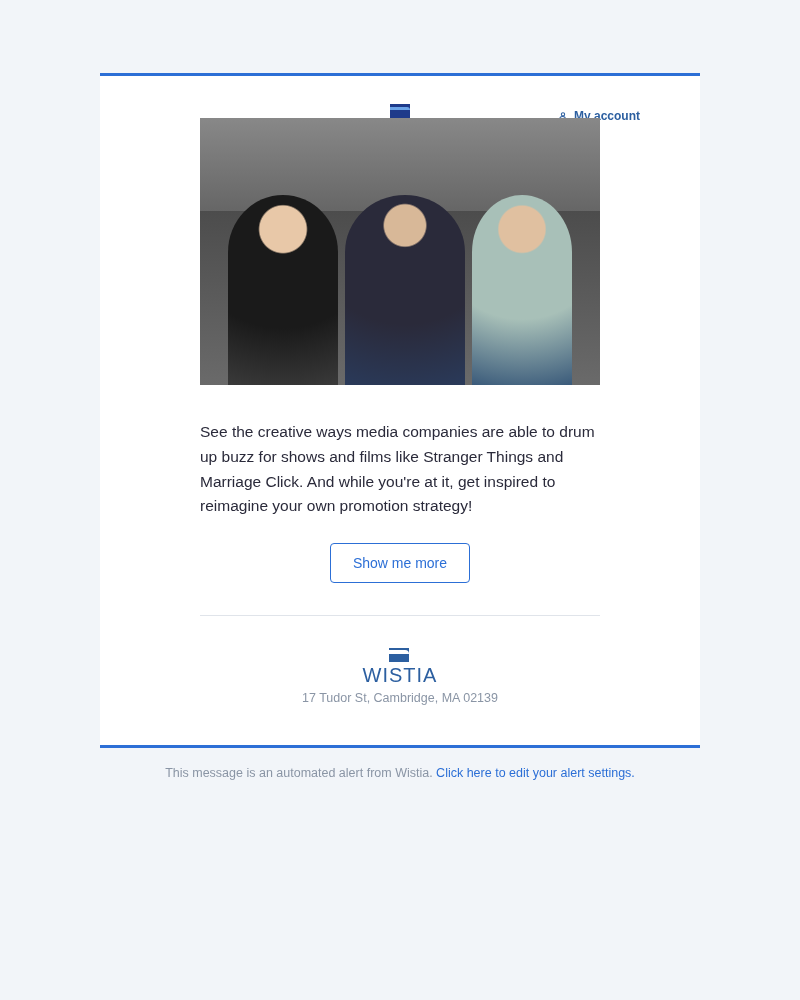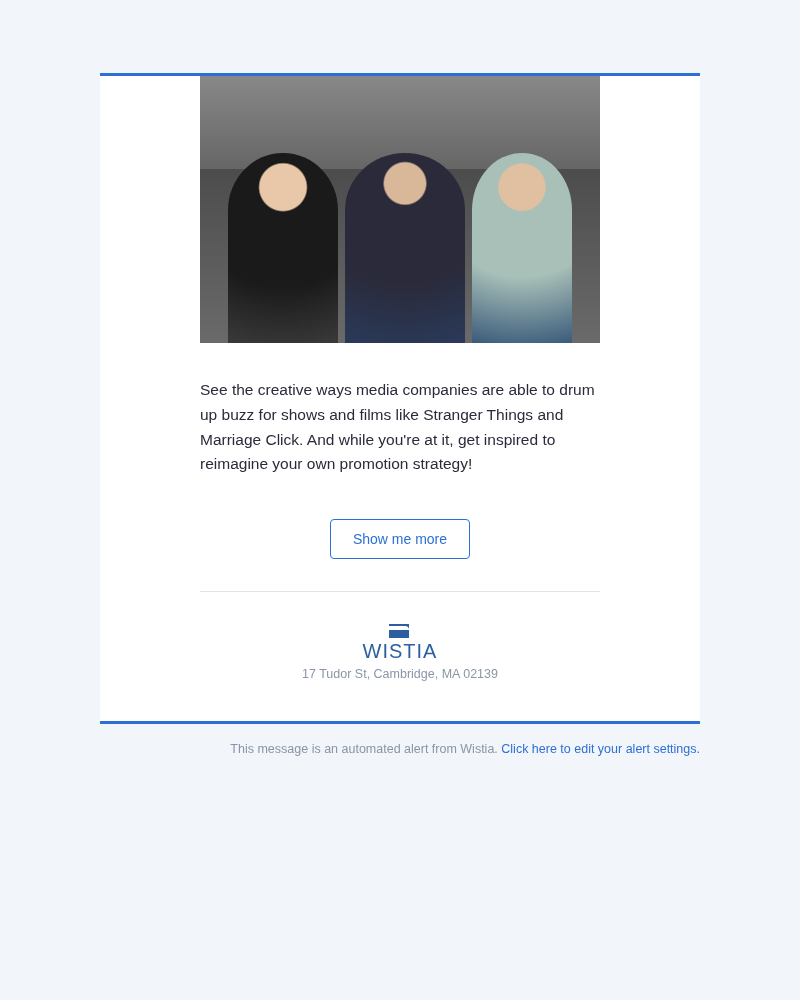--- a/index.html
+++ b/index.html
@@ -129,21 +129,21 @@
       color: #2a2a3a;
       font-size: 15.5px;
       line-height: 1.6;
     }
     
     .italic {
     }
     
     .cta-button {
       display: block;
-      margin: 42px auto 0;
+      margin: 24px auto 0;
       padding: 11px 22px;
       background: #ffffff;
       color: #2c6fd6;
       border: 1px solid #2c6fd6;
       border-radius: 4px;
       font-size: 14px;
       text-decoration: none;
       width: fit-content;
       cursor: pointer;
     }
@@ -202,35 +202,45 @@
       color: #8a95a5;
       font-size: 12.5px;
       margin-top: 4px;
       padding-bottom: 40px;
     }
     
     .alert-footer {
       max-width: 600px;
       margin: 0 auto;
       padding: 18px 0;
-      text-align: right;
+      text-align: center;
       font-size: 12.5px;
       color: #8a95a5;
     }
     
     .alert-link {
       color: #2c6fd6;
       text-decoration: none;
     }
   </style>
 </head>
 <body>
 
 <div class="email-container">
 
+  <div class="header">
+    <div class="logo-small"></div>
+    <a class="my-account">
+      <svg class="user-icon" viewBox="0 0 24 24" fill="none" stroke="#2c5fa0" stroke-width="2.5">
+        <circle cx="12" cy="8" r="4"></circle>
+        <path d="M4 21v-1a7 7 0 0 1 14 0v1"></path>
+      </svg>
+      <span>My account</span>
+    </a>
+  </div>
 
 
   <div class="hero-image">
     <div class="person person-1"></div>
     <div class="person person-2"></div>
     <div class="person person-3"></div>
   </div>
 
   <p class="body-text">
     <span>See the creative ways media companies are able to drum up buzz for shows and films like </span><span class="italic">Stranger Things</span><span> and </span><span class="italic">Marriage Click</span><span>. And while you're at it, get inspired to reimagine your own promotion strategy!</span>

